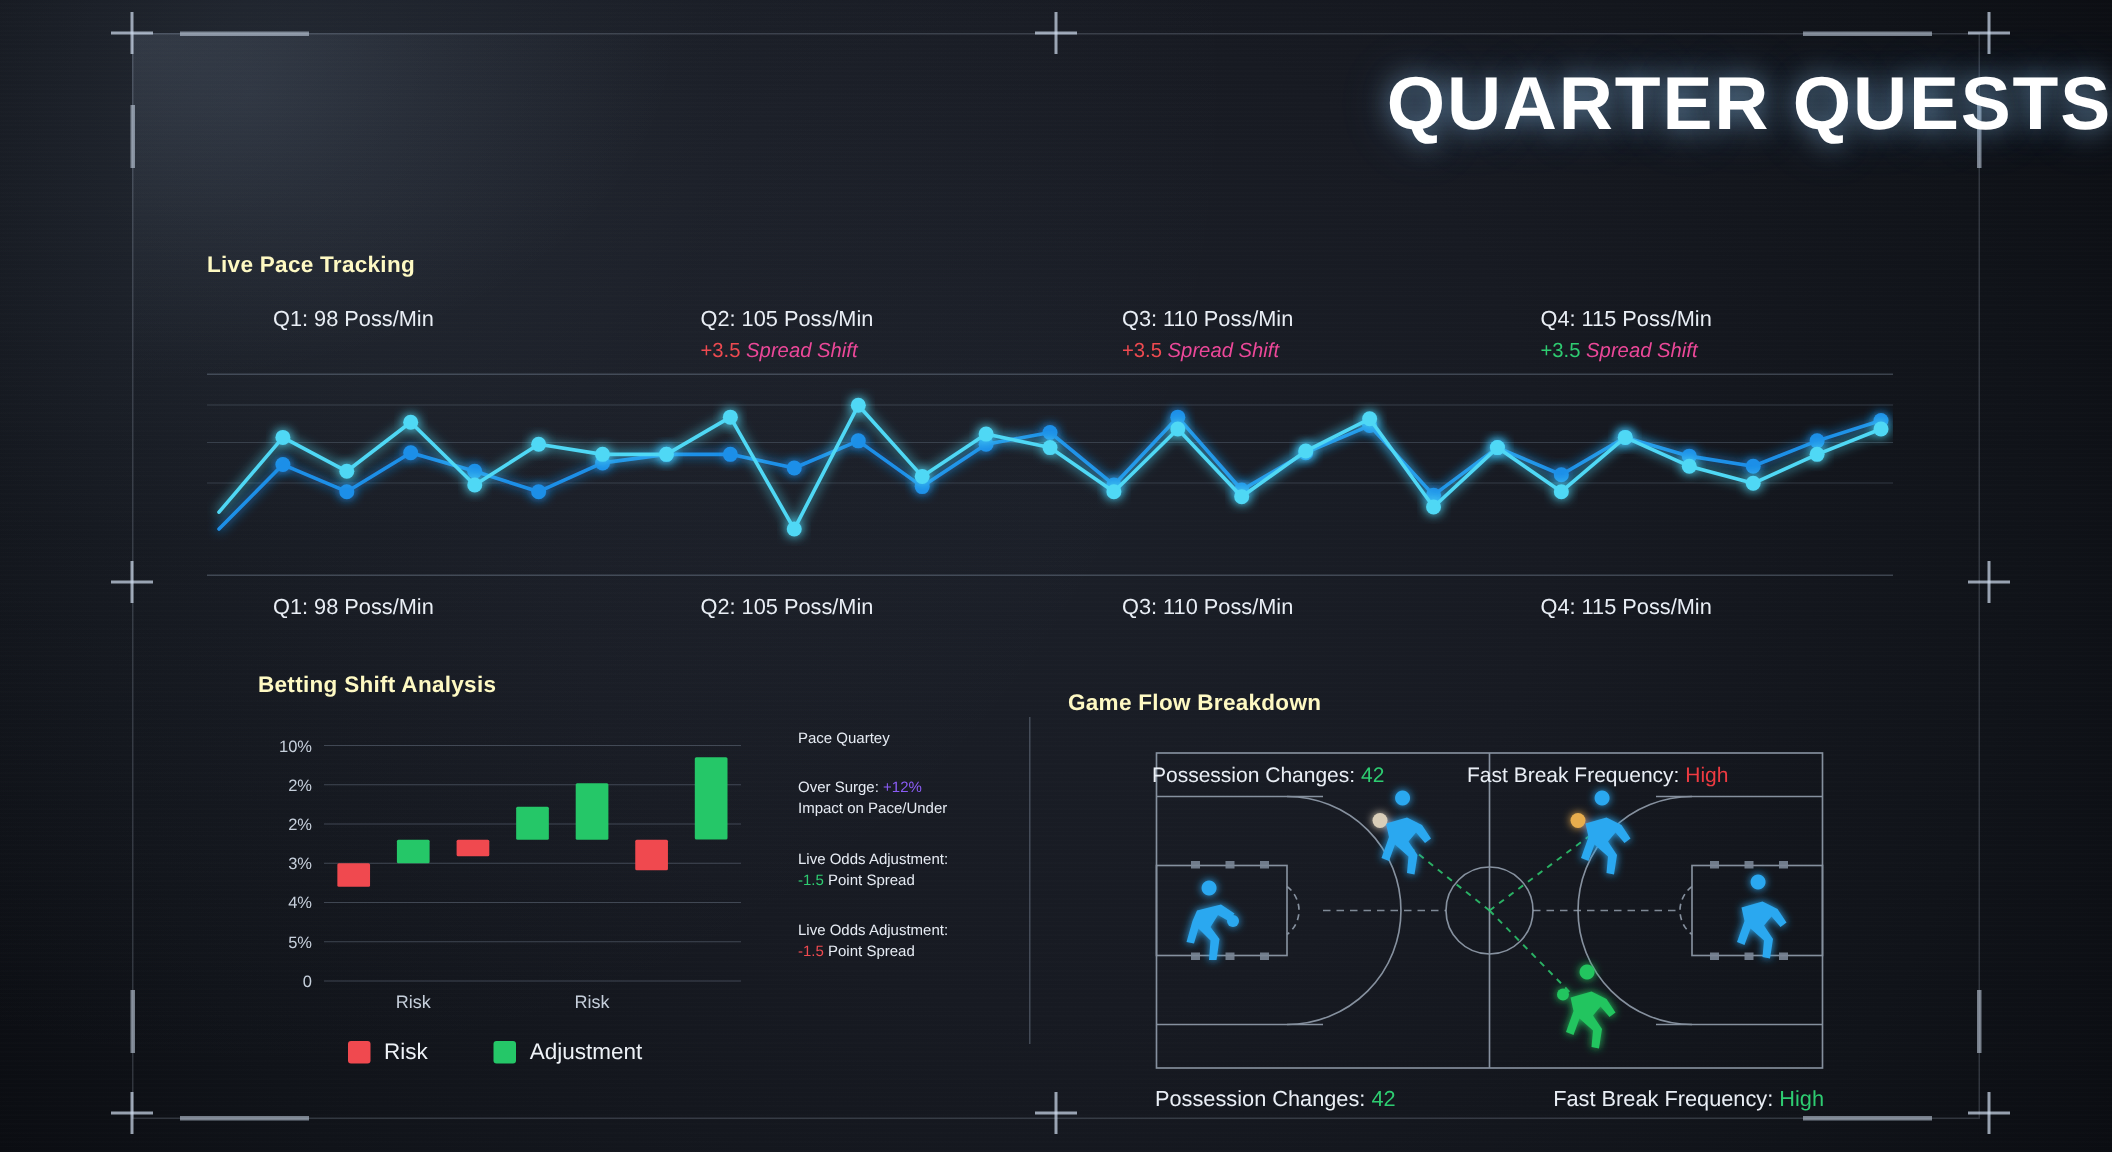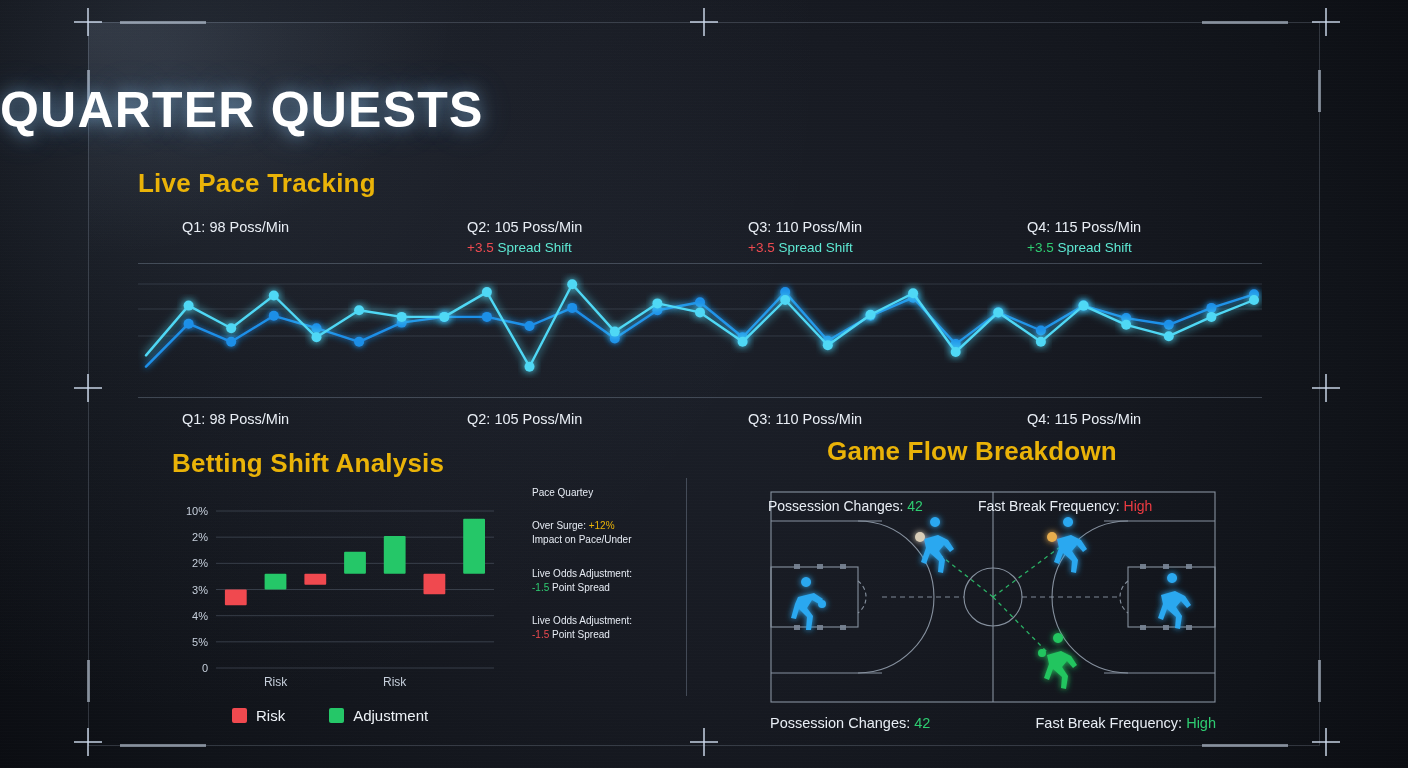--- a/index.html
+++ b/index.html
@@ -39,53 +39,53 @@
   }
   .tick{ position:absolute; background:rgba(205,218,235,0.55); pointer-events:none;}
   .cross{ position:absolute; pointer-events:none; }
   .cross::before,.cross::after{
     content:""; position:absolute; background:rgba(205,218,235,0.72);
   }
   .cross::before{ left:0; top:13px; width:28px; height:2px; }
   .cross::after{ left:13px; top:0; width:2px; height:28px; }
 
   
-  .hero{ position:absolute; left:0; right:0; top:40px; text-align:left;margin-top:41px; }
+  .hero{ position:absolute; left:0; right:0; top:40px; text-align:right; }
   .hero-title{
     font-size:50px; font-weight:bold; letter-spacing:1.2px; color:#ffffff;
     text-shadow:0 0 16px rgba(150,200,240,.55), 0 0 34px rgba(110,170,230,.32);
   }
   .hero-sub{
     margin-top:14px; font-size:19px; color:#dbe3ee; font-weight:400; letter-spacing:.2px;
   }
 
   
-  .sec-title{ font-size:26px; font-weight:bold; color:#eab308; letter-spacing:.2px; }
+  .sec-title{ font-size:15px; font-weight:bold; color:#fef9c3; letter-spacing:.2px; }
 
   
   .pace{ position:absolute; left:138px; top:168px; width:1124px; }
   .pace .sec-title{ margin-bottom:20px; }
   .q-row{ position:relative; height:44px; }
   .q-item{ position:absolute; top:0;margin-left:44px; }
   .q-main{ font-size:14.5px; color:#e9eef5; white-space:nowrap; }
   .q-shift{ font-size:13.5px; margin-top:5px; white-space:nowrap; }
-  .c-green{ color:#5eead4; }
+  .c-green{ color:#ec4899;font-style:italic; }
 
   .chart-wrap{
     position:relative; width:1124px; height:135px;
     border-top:1px solid rgba(168,186,210,.28);
     border-bottom:1px solid rgba(168,186,210,.28);
   }
   .chart-wrap svg{ display:block; }
   .q-row-bottom{ position:relative; height:24px; margin-top:13px; }
   .q-row-bottom .q-main{ font-size:14.5px; }
 
   
   .bottom-left{ position:absolute; left:138px; top:448px; width:548px;margin-left:34px; }
-  .bottom-right{ position:absolute; left:712px; top:436px; width:520px;text-align:center; }
+  .bottom-right{ position:absolute; left:712px; top:460px; width:520px; }
   .v-divider{
     position:absolute; left:686px; top:478px; width:1px; height:218px;
     background:rgba(168,186,210,.30);
   }
 
   
   .bar-area{ position:relative; margin-top:24px; width:330px; height:190px; }
   .bar-area svg{ display:block; }
   .legend{ margin-top:14px; margin-left:60px; display:flex; gap:44px; align-items:center; }
   .legend-item{ display:flex; align-items:center; gap:9px; font-size:15px; color:#eef2f7; }
@@ -326,21 +326,21 @@
       <span>Adjustment</span>
     </div>
   </div>
 
   <div class="metrics">
     <div class="m-block">
       <div class="m-line">Pace Quartey</div>
     </div>
     <div class="m-block">
       <div class="m-line">
-        <span>Over Surge: </span><span id="mv0" style="color: #eab308;">+12%</span>
+        <span>Over Surge: </span><span id="mv0" style="color: #8b5cf6;">+12%</span>
       </div>
       <div class="m-line">Impact on Pace/Under</div>
     </div>
     <div class="m-block">
       <div class="m-line">Live Odds Adjustment:</div>
       <div class="m-line">
         <span id="mv1" style="color: rgb(46, 204, 113);">-1.5</span><span> Point Spread</span>
       </div>
     </div>
     <div class="m-block">

